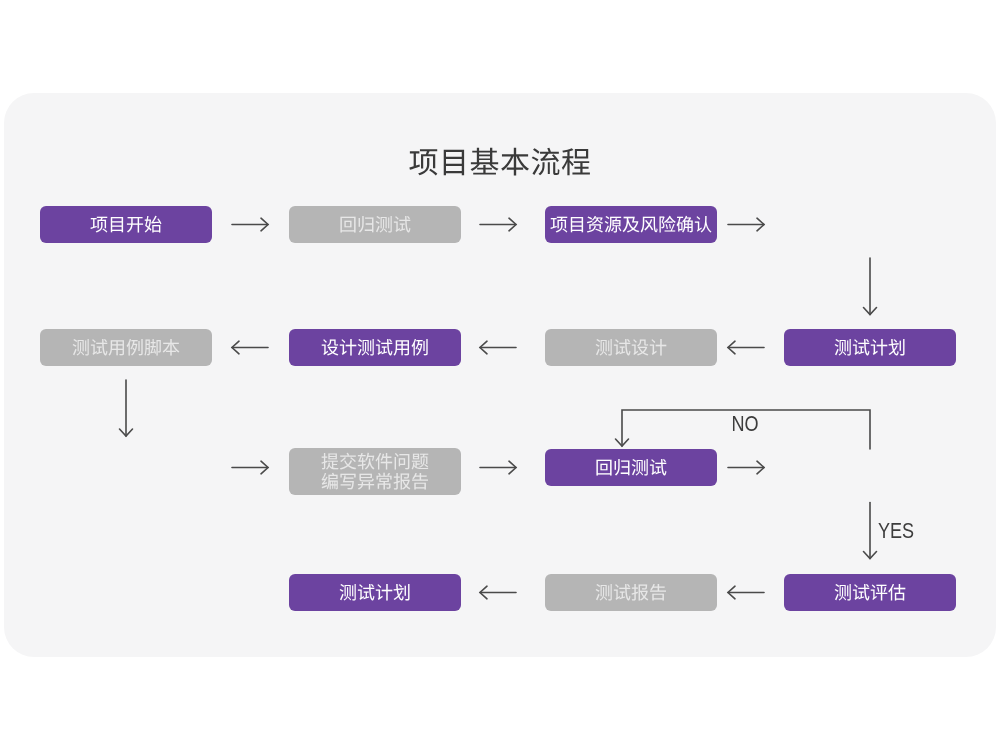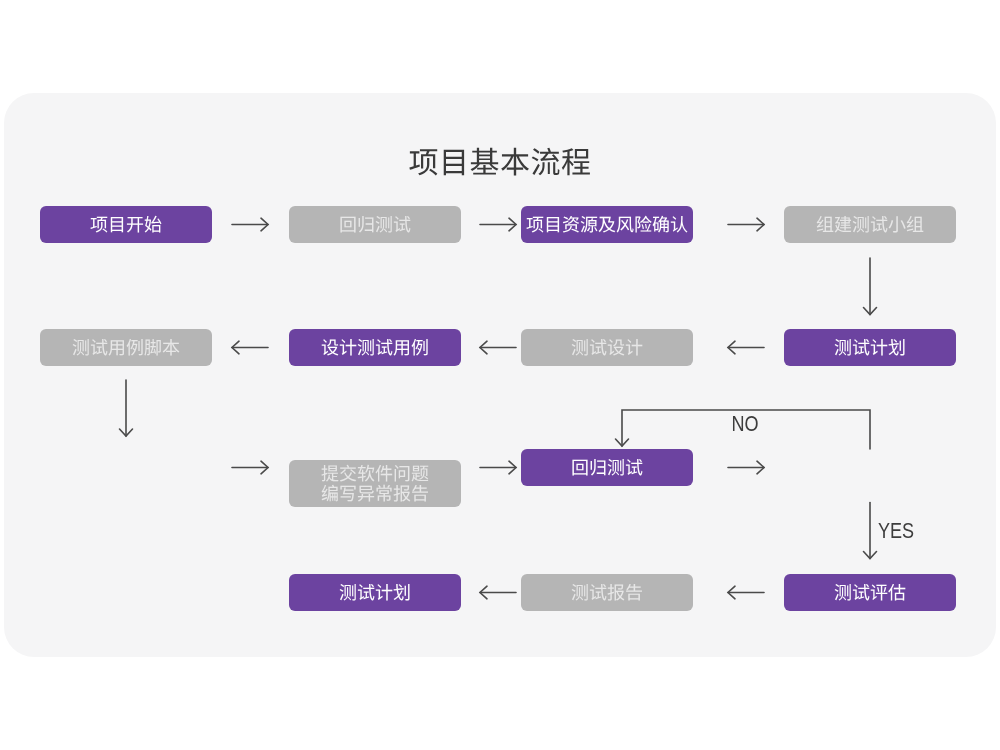--- a/index.html
+++ b/index.html
@@ -61,25 +61,25 @@
     background: var(--node-gray, #b5b5b5);
     color: var(--node-text-on-gray, #e7e7e7);
   }
   .node.two-line {
     height: 47px;
   }
   
   .r1 { top: 206px; }
   .r2 { top: 329px; }
   .r3 { top: 449px; }
-  .r3t { top: 460px; }
+  .r3t { top: 448px; }
   .r4 { top: 574px; }
   .c1 { left: 40px; }
   .c2 { left: 289px; }
-  .c3 { left: 521px; border-radius: 6px; }
+  .c3 { left: 545px; border-radius: 6px; }
   .c4 { left: 784px; }
   svg.arrows {
     position: absolute;
     left: 0;
     top: 0;
     width: 1000px;
     height: 750px;
     pointer-events: none;
   }
   svg.arrows * {
@@ -116,21 +116,20 @@
 
 <div class="stage">
 
   <div class="card"></div>
 
   <div class="diagram-title">项目基本流程</div>
 
   <div class="node purple r1 c1">项目开始</div>
   <div class="node gray   r1 c2">回归测试</div>
   <div class="node purple r1 c3">项目资源及风险确认</div>
-  <div class="node gray   r1 c4">组建测试小组</div>
 
   <div class="node gray   r2 c1">测试用例脚本</div>
   <div class="node purple r2 c2">设计测试用例</div>
   <div class="node purple r2 c4">测试计划</div>
   <div class="node gray   r2 c3">测试设计</div>
 
   <div class="node gray two-line r3t c2">
     <span>提交软件问题</span>
     <span>编写异常报告</span>
   </div>

